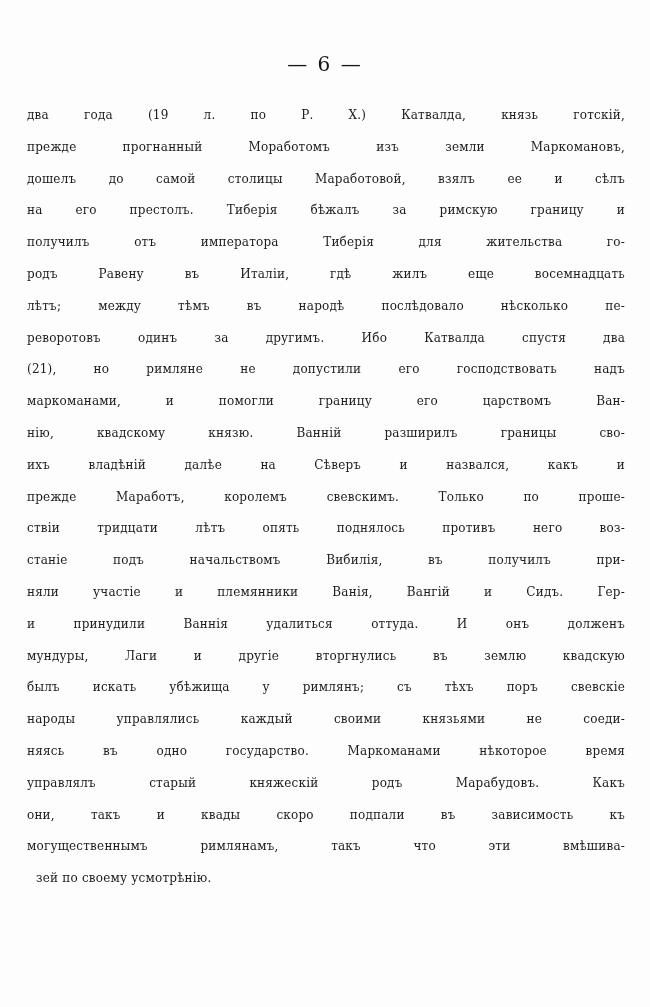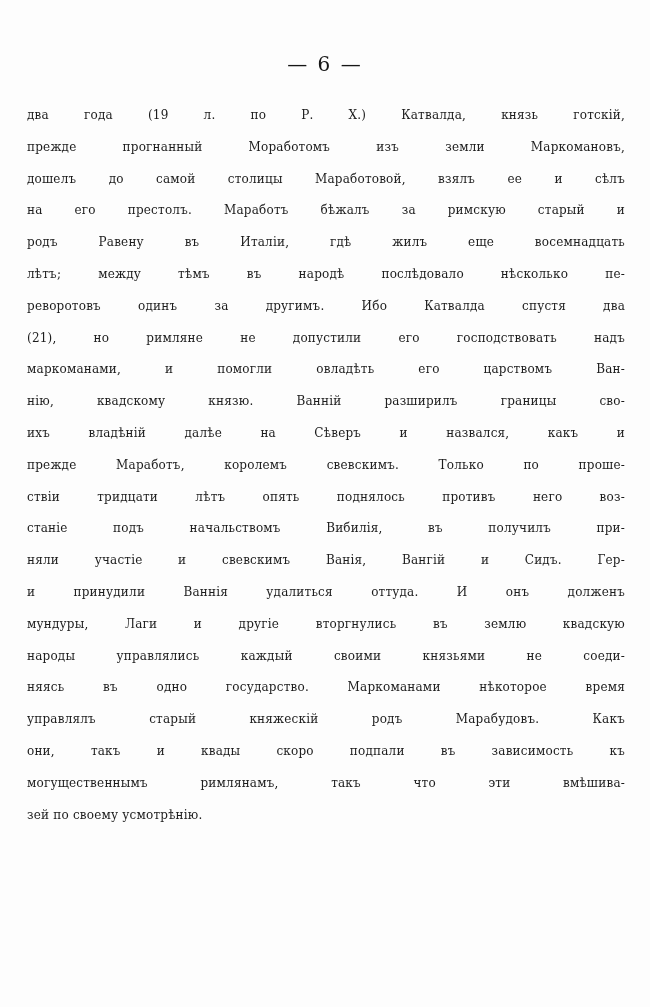--- a/index.html
+++ b/index.html
@@ -40,45 +40,48 @@
     font-size: 12px;
     line-height: 31.8px;
     height: 31.8px;
     white-space: nowrap;
     text-align: justify;
     text-align-last: justify;
     letter-spacing: 0.2px;
   }
   .line.last {
     text-align-last: left;
+    margin-left: 9px;
   }
 </style>
 </head>
 <body>
 
 <div class="page">
   <div class="page-number">— 6 —</div>
   <div class="text-block">
       <div class="line">два года (19 л. по Р. Х.) Катвалда, князь готскій,</div>
       <div class="line">прежде прогнанный Моработомъ изъ земли Маркомановъ,</div>
       <div class="line">дошелъ до самой столицы Маработовой, взялъ ее и сѣлъ</div>
-      <div class="line">на его престолъ. Маработъ бѣжалъ за римскую старый и</div>
+      <div class="line">на его престолъ. Тиберія бѣжалъ за римскую границу и</div>
+      <div class="line">получилъ отъ императора Тиберія для жительства го-</div>
       <div class="line">родъ Равену въ Италіи, гдѣ жилъ еще восемнадцать</div>
       <div class="line">лѣтъ; между тѣмъ въ народѣ послѣдовало нѣсколько пе-</div>
       <div class="line">реворотовъ одинъ за другимъ. Ибо Катвалда спустя два</div>
       <div class="line">(21), но римляне не допустили его господствовать надъ</div>
-      <div class="line">маркоманами, и помогли овладѣть его царствомъ Ван-</div>
+      <div class="line">маркоманами, и помогли границу его царствомъ Ван-</div>
       <div class="line">нію, квадскому князю. Ванній разширилъ границы сво-</div>
       <div class="line">ихъ владѣній далѣе на Сѣверъ и назвался, какъ и</div>
       <div class="line">прежде Маработъ, королемъ свевскимъ. Только по проше-</div>
       <div class="line">ствіи тридцати лѣтъ опять поднялось противъ него воз-</div>
       <div class="line">станіе подъ начальствомъ Вибилія, въ получилъ при-</div>
-      <div class="line">няли участіе и свевскимъ Ванія, Вангій и Сидъ. Гер-</div>
+      <div class="line">няли участіе и племянники Ванія, Вангій и Сидъ. Гер-</div>
       <div class="line">и принудили Ваннія удалиться оттуда. И онъ долженъ</div>
       <div class="line">мундуры, Лаги и другіе вторгнулись въ землю квадскую</div>
+      <div class="line">былъ искать убѣжища у римлянъ; съ тѣхъ поръ свевскіе</div>
       <div class="line">народы управлялись каждый своими князьями не соеди-</div>
       <div class="line">няясь въ одно государство. Маркоманами нѣкоторое время</div>
       <div class="line">управлялъ старый княжескій родъ Марабудовъ. Какъ</div>
       <div class="line">они, такъ и квады скоро подпали въ зависимость къ</div>
       <div class="line">могущественнымъ римлянамъ, такъ что эти вмѣшива-</div>
       <div class="line last">зей по своему усмотрѣнію.</div>
     </div>
 </div>
 
 </body></html>

